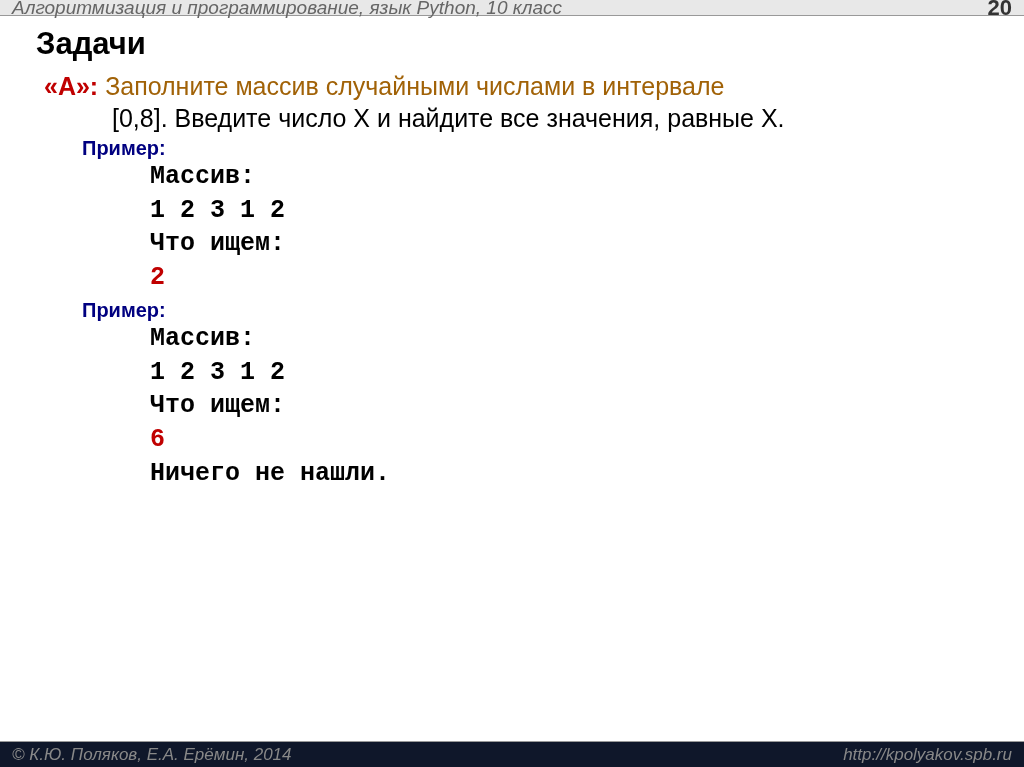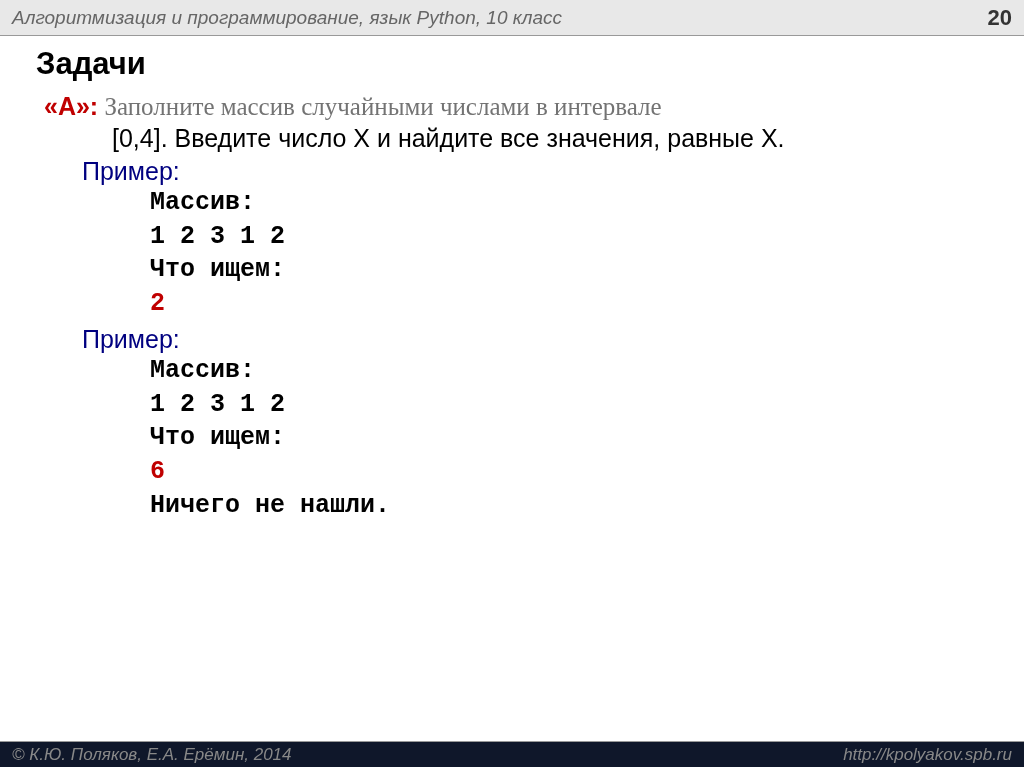--- a/index.html
+++ b/index.html
@@ -14,21 +14,21 @@
       background: #ffffff;
       position: relative;
     }
     .header {
       background: #e8e8e8;
       border-bottom: 1px solid #999;
       padding: 5px 12px;
       display: flex;
       justify-content: space-between;
       align-items: center;
-      height: 36px;
+      height: 16px;
     }
     .header-text {
       font-style: italic;
       color: #666;
       font-size: 19px;
     }
     .page-number {
       font-weight: bold;
       font-size: 22px;
       color: #333;
@@ -44,37 +44,36 @@
       margin-left: -4px;
     }
     .task-label {
       font-size: 25px;
       color: #c00000;
       font-weight: bold;
       display: inline;
     }
     .task-description {
       font-size: 25px;
-      color: #737373;
+      color: #a16207;
       display: inline;
       line-height: 1.35;
-      font-family: Liberation Serif, serif;
     }
     .task-line1 {
       margin-left: 4px;
     }
     .task-line2 {
       margin-left: 72px;
       font-size: 25px;
       color: #000;
     }
     .example-label {
-      font-size: 25px;
+      font-size: 20px;
       color: #000080;
-      font-weight: normal;
+      font-weight: bold;
       margin-left: 42px;
       margin-top: 4px;
     }
     .mono {
       font-family: 'Courier New', monospace;
       font-size: 25px;
       color: #000;
       font-weight: bold;
       margin-left: 110px;
       line-height: 1.35;
@@ -108,21 +107,21 @@
   <span class="header-text">Алгоритмизация и программирование, язык Python, 10 класс</span>
   <span class="page-number">20</span>
 </div>
 
 <div class="content">
   <div class="title">Задачи</div>
 
   <div class="task-line1">
     <span class="task-label">«A»:</span><span class="task-description"> Заполните массив случайными числами в интервале</span>
   </div>
-  <div class="task-line2">[0,4]. Введите число X и найдите все значения, равные X.</div>
+  <div class="task-line2">[0,8]. Введите число X и найдите все значения, равные X.</div>
 
   <div class="example-label">Пример:</div>
   <div class="mono">Массив:</div>
   <div class="mono">1 2 3 1 2</div>
   <div class="mono">Что ищем:</div>
   <div class="mono mono-red">2</div>
 
   <div class="example-label">Пример:</div>
   <div class="mono">Массив:</div>
   <div class="mono">1 2 3 1 2</div>

